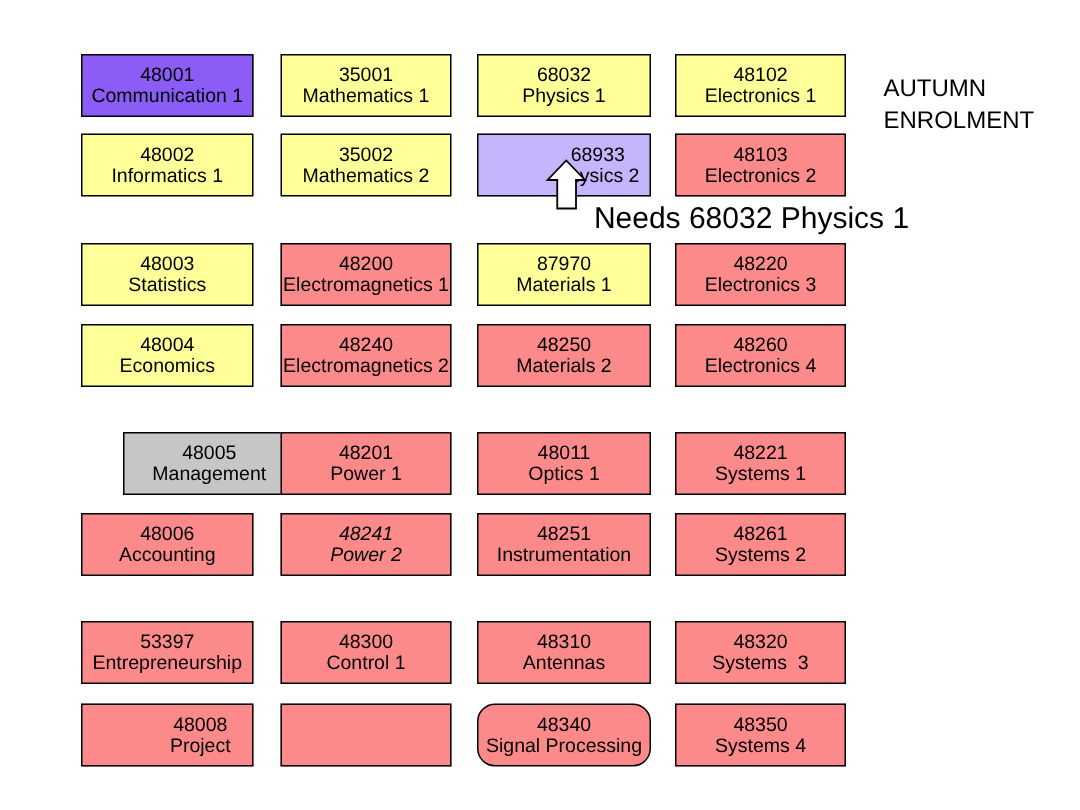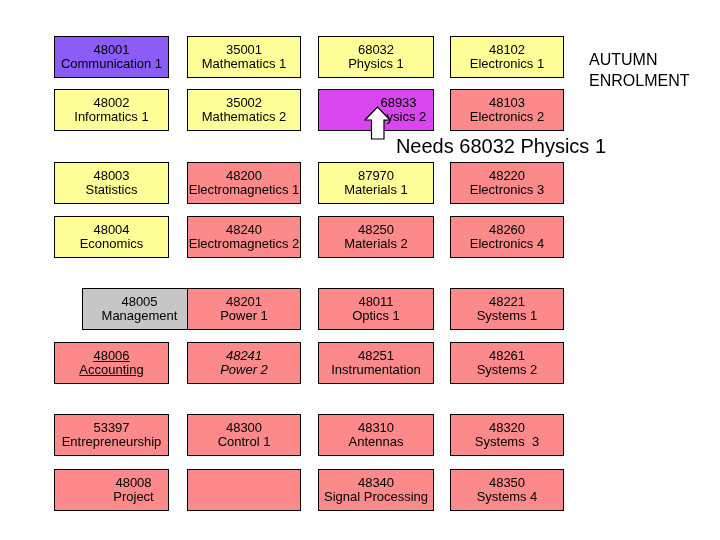--- a/index.html
+++ b/index.html
@@ -53,21 +53,21 @@
   </div>
 
   <div class="box c1 r2" style="background: rgb(255, 255, 153);">
     <span>48002</span>
     <span>Informatics 1</span>
   </div>
   <div class="box c2 r2" style="background: rgb(255, 255, 153);">
     <span>35002</span>
     <span>Mathematics 2</span>
   </div>
-  <div class="box c3 r2" style="background: #d946ef; padding-left: 45px;">
+  <div class="box c3 r2" style="background: #c4b5fd; padding-left: 45px;">
     <span>68933</span>
     <span>Physics 2</span>
   </div>
   <div class="box c4 r2" style="background: rgb(252, 138, 138);">
     <span>48103</span>
     <span>Electronics 2</span>
   </div>
 
   <div class="box c1 r3" style="background: rgb(255, 255, 153);">
     <span>48003</span>
@@ -113,21 +113,21 @@
   </div>
   <div class="box c3 r5" style="background: rgb(252, 138, 138);">
     <span>48011</span>
     <span>Optics 1</span>
   </div>
   <div class="box c4 r5" style="background: rgb(252, 138, 138);">
     <span>48221</span>
     <span>Systems 1</span>
   </div>
 
-  <div class="box c1 r6" style="background: rgb(252, 138, 138); text-decoration: underline;">
+  <div class="box c1 r6" style="background: rgb(252, 138, 138);">
     <span>48006</span>
     <span>Accounting</span>
   </div>
   <div class="box c2 r6" style="background: rgb(252, 138, 138); font-style: italic;">
     <span>48241</span>
     <span>Power 2</span>
   </div>
   <div class="box c3 r6" style="background: rgb(252, 138, 138);">
     <span>48251</span>
     <span>Instrumentation</span>
@@ -155,21 +155,21 @@
   </div>
 
   <div class="box c1 r8" style="background: rgb(252, 138, 138); padding-left: 44px;">
     <span>48008</span>
     <span>Project</span>
   </div>
   <div class="box c2 r8" style="background: rgb(252, 138, 138);">
     <span></span>
     <span></span>
   </div>
-  <div class="box c3 r8" style="background: rgb(252, 138, 138);">
+  <div class="box c3 r8" style="background: rgb(252, 138, 138); border-radius: 12px;">
     <span>48340</span>
     <span>Signal Processing</span>
   </div>
   <div class="box c4 r8" style="background: rgb(252, 138, 138);">
     <span>48350</span>
     <span>Systems 4</span>
   </div>
 
   <div class="needs-label">Needs 68032 Physics 1</div>
 

